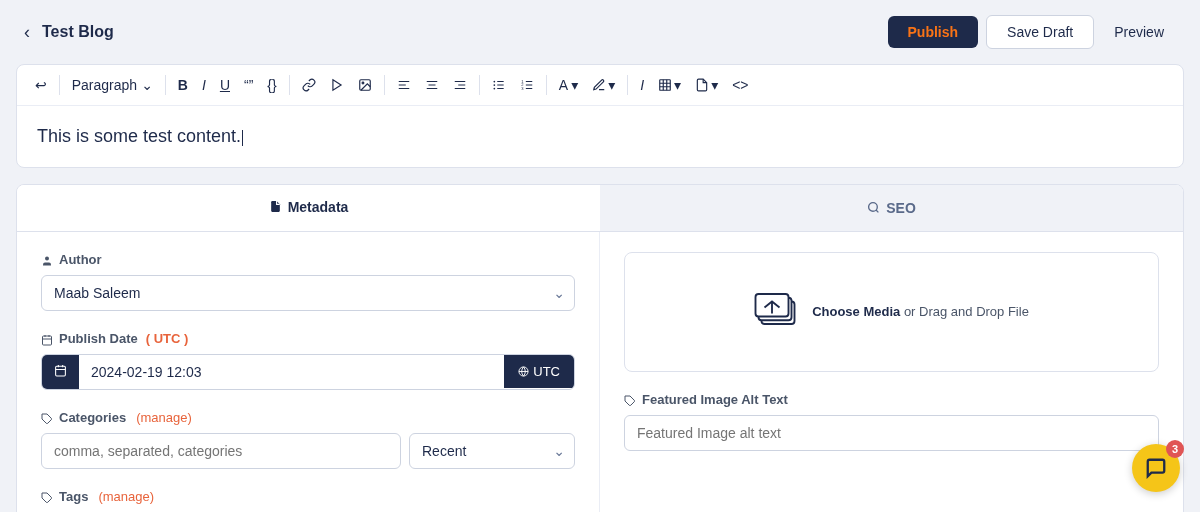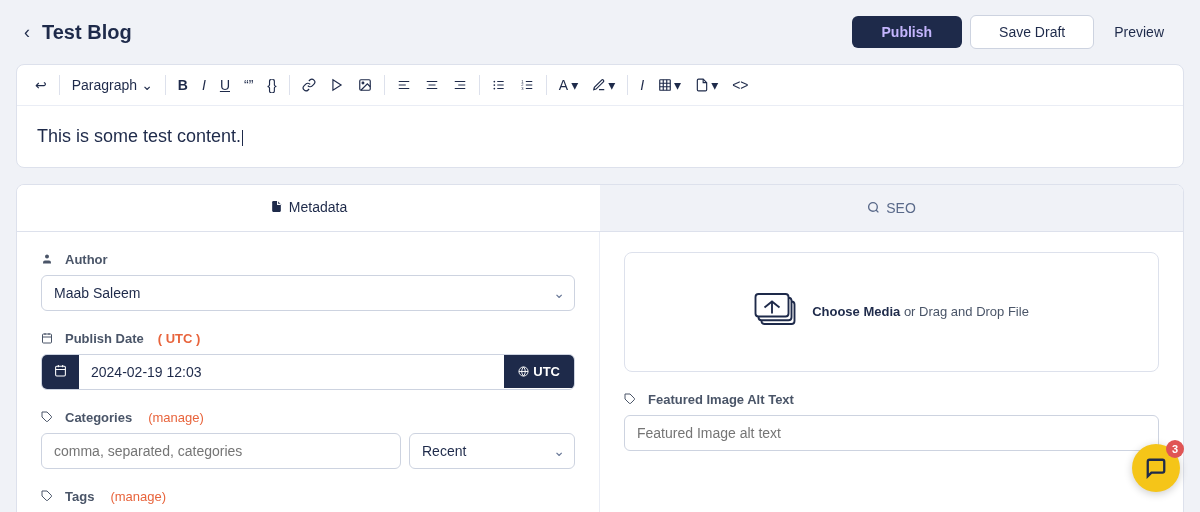--- a/index.html
+++ b/index.html
@@ -23,45 +23,45 @@
       display: flex;
       align-items: center;
       gap: 12px;
     }
     .back-icon {
       color: #1e2a4a;
       font-size: 18px;
       cursor: pointer;
     }
     .page-title {
-      font-size: 20px;
+      font-size: 16px;
       font-weight: 700;
       color: #1e2a4a;
     }
     .top-bar-right {
       display: flex;
       align-items: center;
       gap: 8px;
     }
     .btn-publish {
       background: #1e2a4a;
-      color: #c4b5fd;
+      color: #f97316;
       border: none;
       border-radius: 6px;
-      padding: 8px 30px;
+      padding: 8px 20px;
       font-size: 14px;
       font-weight: 600;
       cursor: pointer;
     }
     .btn-save-draft {
       background: #fff;
       color: #1e2a4a;
       border: 1px solid #cdd3e0;
       border-radius: 6px;
-      padding: 8px 28px;
+      padding: 8px 20px;
       font-size: 14px;
       font-weight: 500;
       cursor: pointer;
     }
     .btn-preview {
       background: transparent;
       color: #1e2a4a;
       border: none;
       padding: 8px 12px;
       font-size: 14px;
@@ -134,21 +134,21 @@
     .tab-bar {
       display: flex;
       border-bottom: 1px solid #dde1ec;
     }
     .tab {
       flex: 1;
       padding: 14px 16px;
       text-align: center;
       cursor: pointer;
       font-size: 14px;
-      font-weight: 400;
+      font-weight: 700;
       color: #1e2a4a;
       display: flex;
       align-items: center;
       justify-content: center;
       gap: 6px;
     }
     .tab.active {
       background: #fff;
       border-bottom: 2px solid transparent;
     }
@@ -169,22 +169,22 @@
     .panel-right {
       padding: 20px 24px;
     }
 
     .field-label {
       font-size: 13px;
       font-weight: 600;
       color: #4a5568;
       margin-bottom: 8px;
       display: flex;
-      align-items: center;
-      gap: 12px;
+      align-items: flex-end;
+      gap: 6px;
     }
 
     .field-group {
       margin-bottom: 20px;
     }
 
     .select-wrapper {
       position: relative;
     }
     .select-field {
@@ -230,21 +230,21 @@
       font-size: 14px;
       color: #1e2a4a;
       outline: none;
     }
     .utc-btn {
       background: #1e2a4a;
       color: #fff;
       border: none;
       padding: 9px 14px;
       font-size: 13px;
-      font-weight: 700;
+      font-weight: 400;
       cursor: pointer;
       display: flex;
       align-items: center;
       gap: 4px;
     }
 
     .categories-row {
       display: flex;
       gap: 8px;
     }

